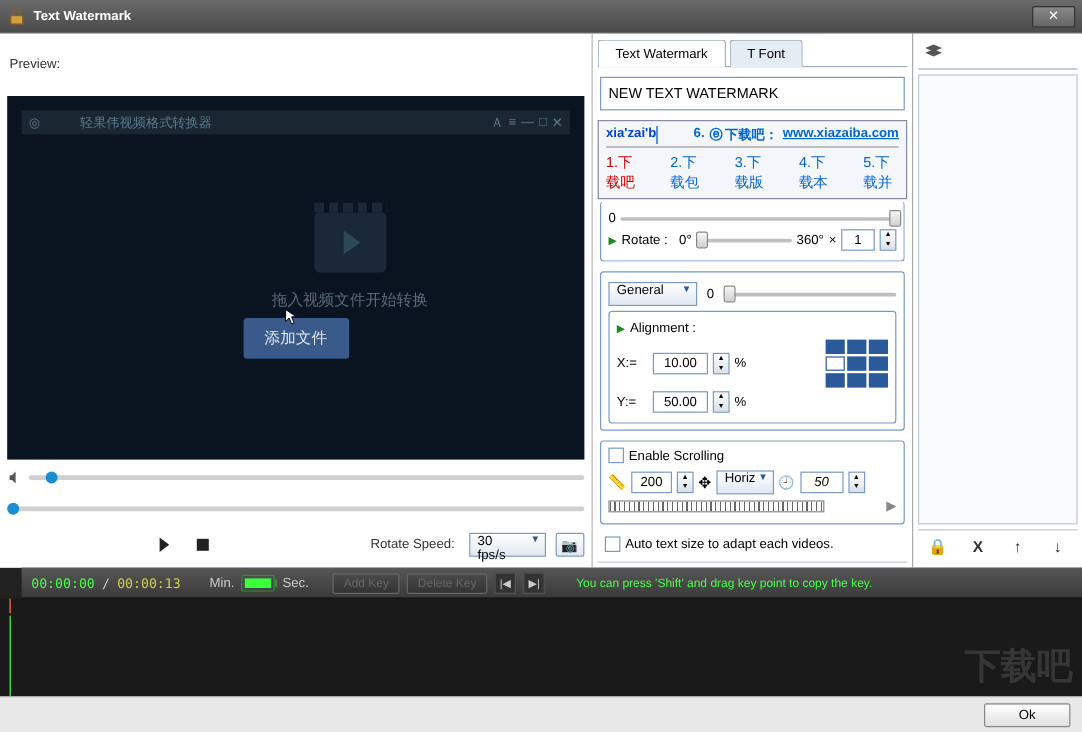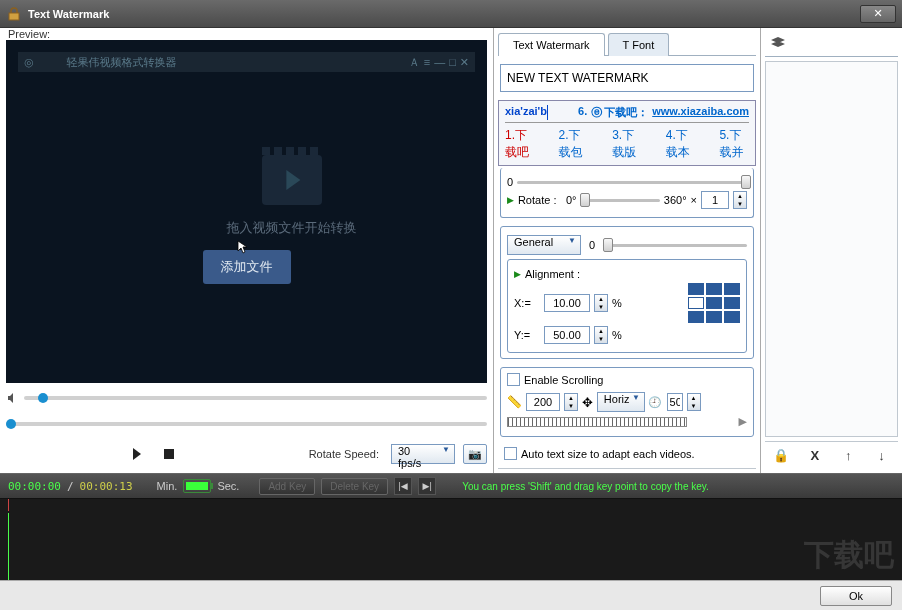--- a/index.html
+++ b/index.html
@@ -5,21 +5,21 @@
 * { margin: 0; padding: 0; box-sizing: border-box; font-family: Tahoma, Arial, sans-serif; font-size: 11px; }
 body { background: #f0f0f0; width: 902px; height: 610px; overflow: hidden; }
 
 .titlebar { height: 28px; background: linear-gradient(#6a6a6a, #4a4a4a); display: flex; align-items: center; padding: 0 6px; border-bottom: 1px solid #333; }
 .titlebar .icon { width: 16px; height: 16px; margin-right: 6px; }
 .titlebar .title { color: #fff; font-weight: bold; flex: 1; }
 .close-btn { width: 36px; height: 18px; background: linear-gradient(#888,#666); border: 1px solid #333; color: #fff; display: flex; align-items: center; justify-content: center; cursor: pointer; border-radius: 2px; }
 
 .main { display: flex; height: 445px; }
 .left { width: 494px; background: #fff; border-right: 1px solid #aaa; display: flex; flex-direction: column; }
-.preview-label { padding: 0 8px; color: #333; }
+.preview-label { padding: 20px 8px; color: #333; }
 .preview-area { flex: 1; background: #0a1420; margin: 0 6px; position: relative; }
 .preview-inner { position: absolute; inset: 12px; background: #0a1420; }
 .app-header { height: 20px; background: #1a2632; display: flex; align-items: center; padding: 0 6px; color: #5a7a8a; font-size: 10px; }
 .app-header .app-title { flex: 1; margin-left: 29px; }
 .app-header .ctrl { margin-left: 4px; color: #5a7a8a; }
 .drop-zone { position: absolute; left: 50%; top: 45%; transform: translate(-50%,-50%); text-align: center; color: #5a6a7a; margin-left: 45px; }
 .play-icon-box { width: 60px; height: 50px; background: #1a2838; border-radius: 4px; margin: 0 auto 14px; position: relative; }
 .play-icon-box::before { content: ''; position: absolute; top: -8px; left: 0; right: 0; height: 8px; background: repeating-linear-gradient(90deg,#1a2838 0 8px,#0a1420 8px 12px); }
 .play-tri { position: absolute; left: 50%; top: 50%; transform: translate(-40%,-50%); border-left: 14px solid #2a4858; border-top: 10px solid transparent; border-bottom: 10px solid transparent; }
 .drop-text { font-size: 13px; }
@@ -80,21 +80,21 @@
 .add-bar .hint { flex: 1; color: #555; font-size: 10px; }
 .add-btn { padding: 4px 20px; border: 1px solid #7a9ac0; background: linear-gradient(#fff,#e0e8f0); border-radius: 3px; cursor: pointer; }
 
 .right { width: 142px; background: #fff; border-left: 1px solid #aaa; display: flex; flex-direction: column; padding: 4px; }
 .layers-head { border-bottom: 1px solid #a0b0c0; padding: 4px; }
 .layers-body { flex: 1; border: 1px solid #c0c8d0; margin: 4px 0; background: #fafbfc; }
 .layers-tools { display: flex; justify-content: space-around; padding: 6px 0; border-top: 1px solid #c0c8d0; }
 .tool { font-size: 13px; font-weight: bold; color: #333; cursor: pointer; width: 20px; text-align: center; }
 
 .timeline { height: 107px; background: #222; color: #ccc; display: flex; flex-direction: column; }
-.tl-bar { height: 26px; background: linear-gradient(#555,#3a3a3a); display: flex; align-items: center; padding: 12px 8px; gap: 6px; border-top: 1px solid #666; border-bottom: 1px solid #111; }
+.tl-bar { height: 26px; background: linear-gradient(#555,#3a3a3a); display: flex; align-items: center; padding: 12px 8px; gap: 6px; border-top: 1px solid #666; border-bottom: 1px solid #111; margin-left: 18px; }
 .tc { font-family: monospace; font-size: 11px; }
 .tc.green { color: #4aff4a; }
 .tc.yellow { color: #d0d04a; }
 .tl-btn { padding: 2px 8px; border: 1px solid #666; background: linear-gradient(#4a4a4a,#333); color: #aaa; border-radius: 2px; cursor: pointer; font-size: 10px; }
 .tl-btn.disabled { color: #666; }
 .tl-icon { width: 18px; height: 18px; border: 1px solid #555; background: #333; display: flex; align-items: center; justify-content: center; font-size: 9px; cursor: pointer; }
 .tl-hint { color: #4aff4a; font-size: 10px; margin-left: 20px; }
 .batt { width: 28px; height: 14px; border: 1px solid #3a8a3a; border-radius: 2px; position: relative; }
 .batt::after { content:''; position:absolute; right:-3px; top:3px; width:2px; height:6px; background:#3a8a3a; }
 .batt .fill { position:absolute; inset:2px; background:#3aff3a; }
@@ -287,21 +287,21 @@
         <input class="num-input" style="width: 34px;" value="200">
         <div class="spinner">
             <div>▲</div>
             <div>▼</div>
           </div>
         <span style="font-size:13px">✥</span>
         <div class="select" style="width:48px">
             <span>Horiz</span>
           </div>
         <span>🕘</span>
-        <input class="num-input" style="width: 16px;" value="50">
+        <input class="num-input" style="width: 36px; font-style: italic;" value="50">
         <div class="spinner">
             <div>▲</div>
             <div>▼</div>
           </div>
       </div>
       <div class="row">
           <div class="ruler-strip"></div>
           <span style="margin-left:auto;color:#888">▶</span>
         </div>
     </div>

